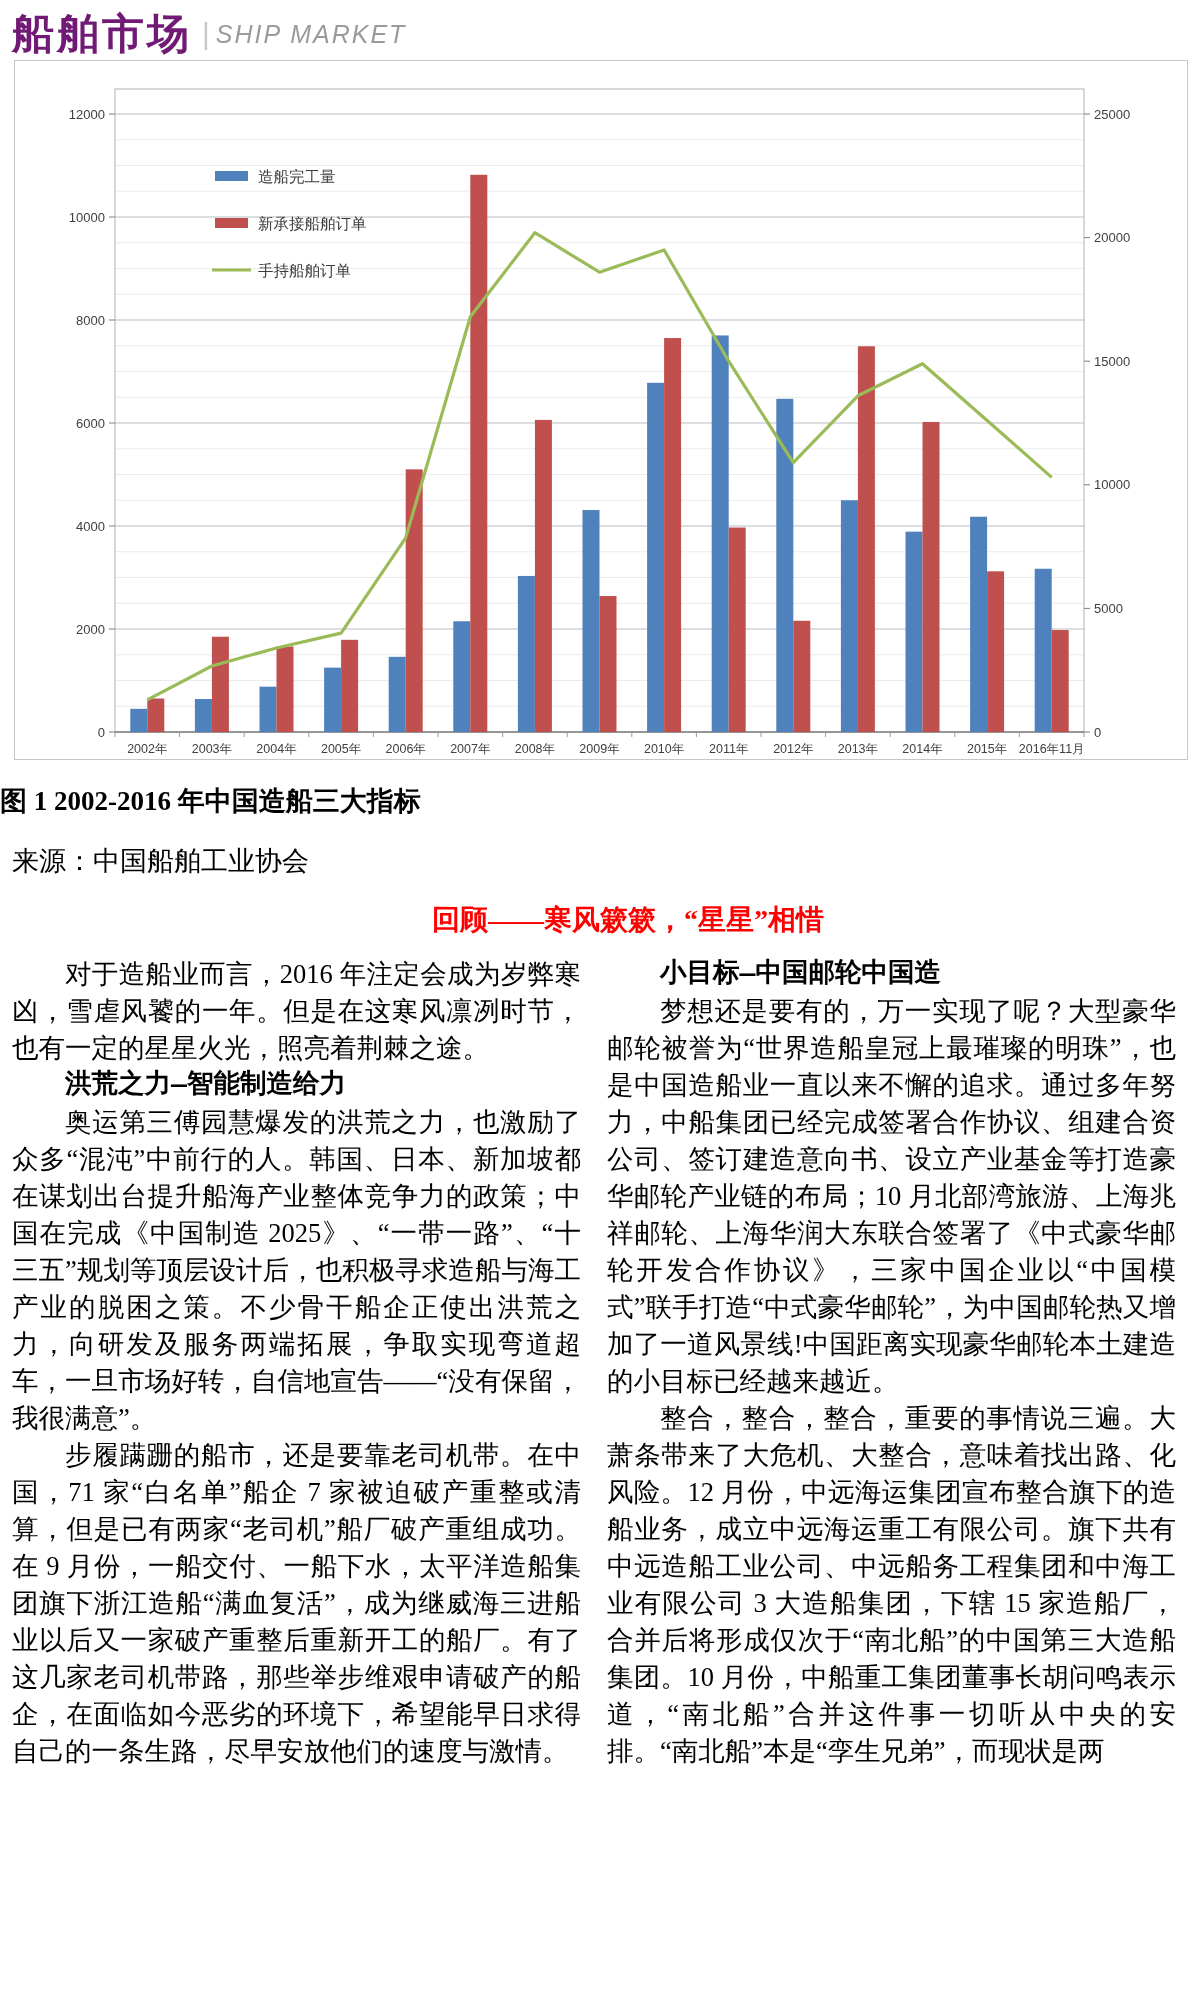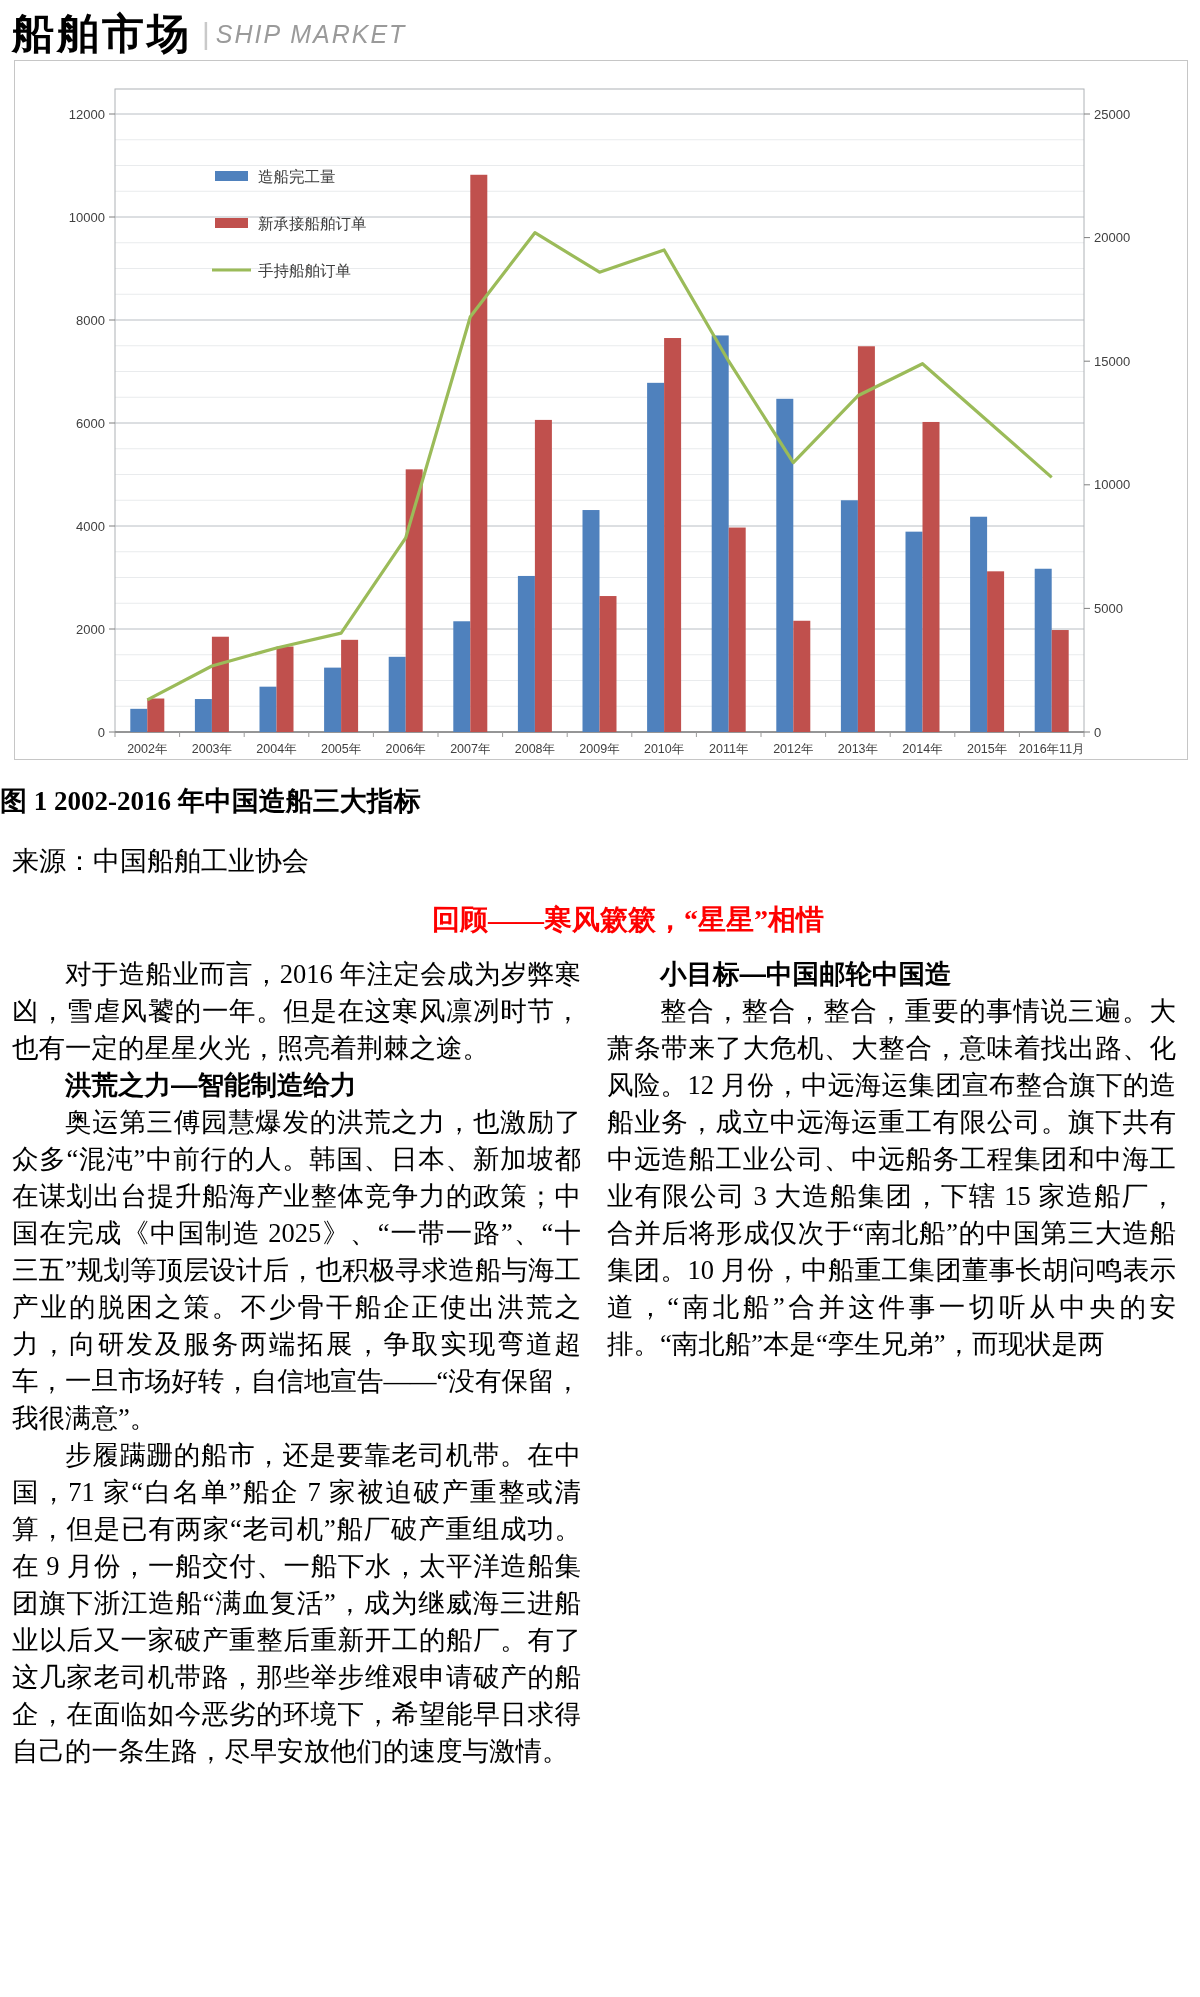--- a/index.html
+++ b/index.html
@@ -19,31 +19,31 @@
   
   .figure-caption { position:absolute; left:0; top:783px; width:1200px; text-align:left; font-weight:bold; font-size:27px; }
   .figure-source { position:absolute; left:12px; top:843px; font-size:27px; }
   
   .section-heading { position:absolute; left:0; top:901px; width:1200px; text-align:center; font-weight:bold; font-size:28px;margin-left:28px; }
   
   .article { position:absolute; left:12px; top:956px; width:1172px; display:flex; gap:26px; }
   .col { width:569px; font-size:26.5px; line-height:37px; text-align:justify; text-justify:inter-character; }
   .col p { margin:0; }
   .col p.para { text-indent:2em; }
-  .col p.subhead { text-indent:2em; font-weight:bold; font-family:Liberation Sans, sans-serif; }
+  .col p.subhead { text-indent:2em; font-weight:bold; font-family:Liberation Mono, monospace; }
   
   .page-number { position:absolute; left:16px; top:2000px; font-size:31px;margin-top:24px; }
 </style>
 </head>
 <body>
 
 <div class="page">
 
   <div class="header">
-    <span class="header-cn" style="color: #000000;">船舶市场</span><span class="header-divider">|</span><span class="header-en">SHIP MARKET</span>
+    <span class="header-cn" style="color: #701a75;">船舶市场</span><span class="header-divider">|</span><span class="header-en">SHIP MARKET</span>
   </div>
 
   <div class="chart-figure">
     <svg id="chart-svg" width="1170" height="696">
         <line x1="100" y1="645.25" x2="1069" y2="645.25" stroke="#e9ebed" stroke-width="1"></line>
         <line x1="100" y1="619.5" x2="1069" y2="619.5" stroke="#e9ebed" stroke-width="1"></line>
         <line x1="100" y1="593.75" x2="1069" y2="593.75" stroke="#e9ebed" stroke-width="1"></line>
         <line x1="100" y1="568" x2="1069" y2="568" stroke="#b9bec4" stroke-width="1"></line>
         <line x1="100" y1="542.25" x2="1069" y2="542.25" stroke="#e9ebed" stroke-width="1"></line>
         <line x1="100" y1="516.5" x2="1069" y2="516.5" stroke="#e9ebed" stroke-width="1"></line>
@@ -177,19 +177,20 @@
 
   <div class="article" id="article">
       <div class="col">
         <p class="para">对于造船业而言，2016 年注定会成为岁弊寒凶，雪虐风饕的一年。但是在这寒风凛冽时节，也有一定的星星火光，照亮着荆棘之途。</p>
         <p class="subhead">洪荒之力—智能制造给力</p>
         <p class="para">奥运第三傅园慧爆发的洪荒之力，也激励了众多“混沌”中前行的人。韩国、日本、新加坡都在谋划出台提升船海产业整体竞争力的政策；中国在完成《中国制造 2025》、“一带一路”、“十三五”规划等顶层设计后，也积极寻求造船与海工产业的脱困之策。不少骨干船企正使出洪荒之力，向研发及服务两端拓展，争取实现弯道超车，一旦市场好转，自信地宣告——“没有保留，我很满意”。</p>
         <p class="para">步履蹒跚的船市，还是要靠老司机带。在中国，71 家“白名单”船企 7 家被迫破产重整或清算，但是已有两家“老司机”船厂破产重组成功。在 9 月份，一船交付、一船下水，太平洋造船集团旗下浙江造船“满血复活”，成为继威海三进船业以后又一家破产重整后重新开工的船厂。有了这几家老司机带路，那些举步维艰申请破产的船企，在面临如今恶劣的环境下，希望能早日求得自己的一条生路，尽早安放他们的速度与激情。</p>
       </div>
       <div class="col">
         <p class="subhead">小目标—中国邮轮中国造</p>
+        <p class="para">梦想还是要有的，万一实现了呢？大型豪华邮轮被誉为“世界造船皇冠上最璀璨的明珠”，也是中国造船业一直以来不懈的追求。通过多年努力，中船集团已经完成签署合作协议、组建合资公司、签订建造意向书、设立产业基金等打造豪华邮轮产业链的布局；10 月北部湾旅游、上海兆祥邮轮、上海华润大东联合签署了《中式豪华邮轮开发合作协议》，三家中国企业以“中国模式”联手打造“中式豪华邮轮”，为中国邮轮热又增加了一道风景线!中国距离实现豪华邮轮本土建造的小目标已经越来越近。</p>
         <p class="para">整合，整合，整合，重要的事情说三遍。大萧条带来了大危机、大整合，意味着找出路、化风险。12 月份，中远海运集团宣布整合旗下的造船业务，成立中远海运重工有限公司。旗下共有中远造船工业公司、中远船务工程集团和中海工业有限公司 3 大造船集团，下辖 15 家造船厂，合并后将形成仅次于“南北船”的中国第三大造船集团。10 月份，中船重工集团董事长胡问鸣表示道，“南北船”合并这件事一切听从中央的安排。“南北船”本是“孪生兄弟”，而现状是两</p>
       </div>
     </div>
 
   <div class="page-number">32</div>
 
 </div>
 
 </body></html>

